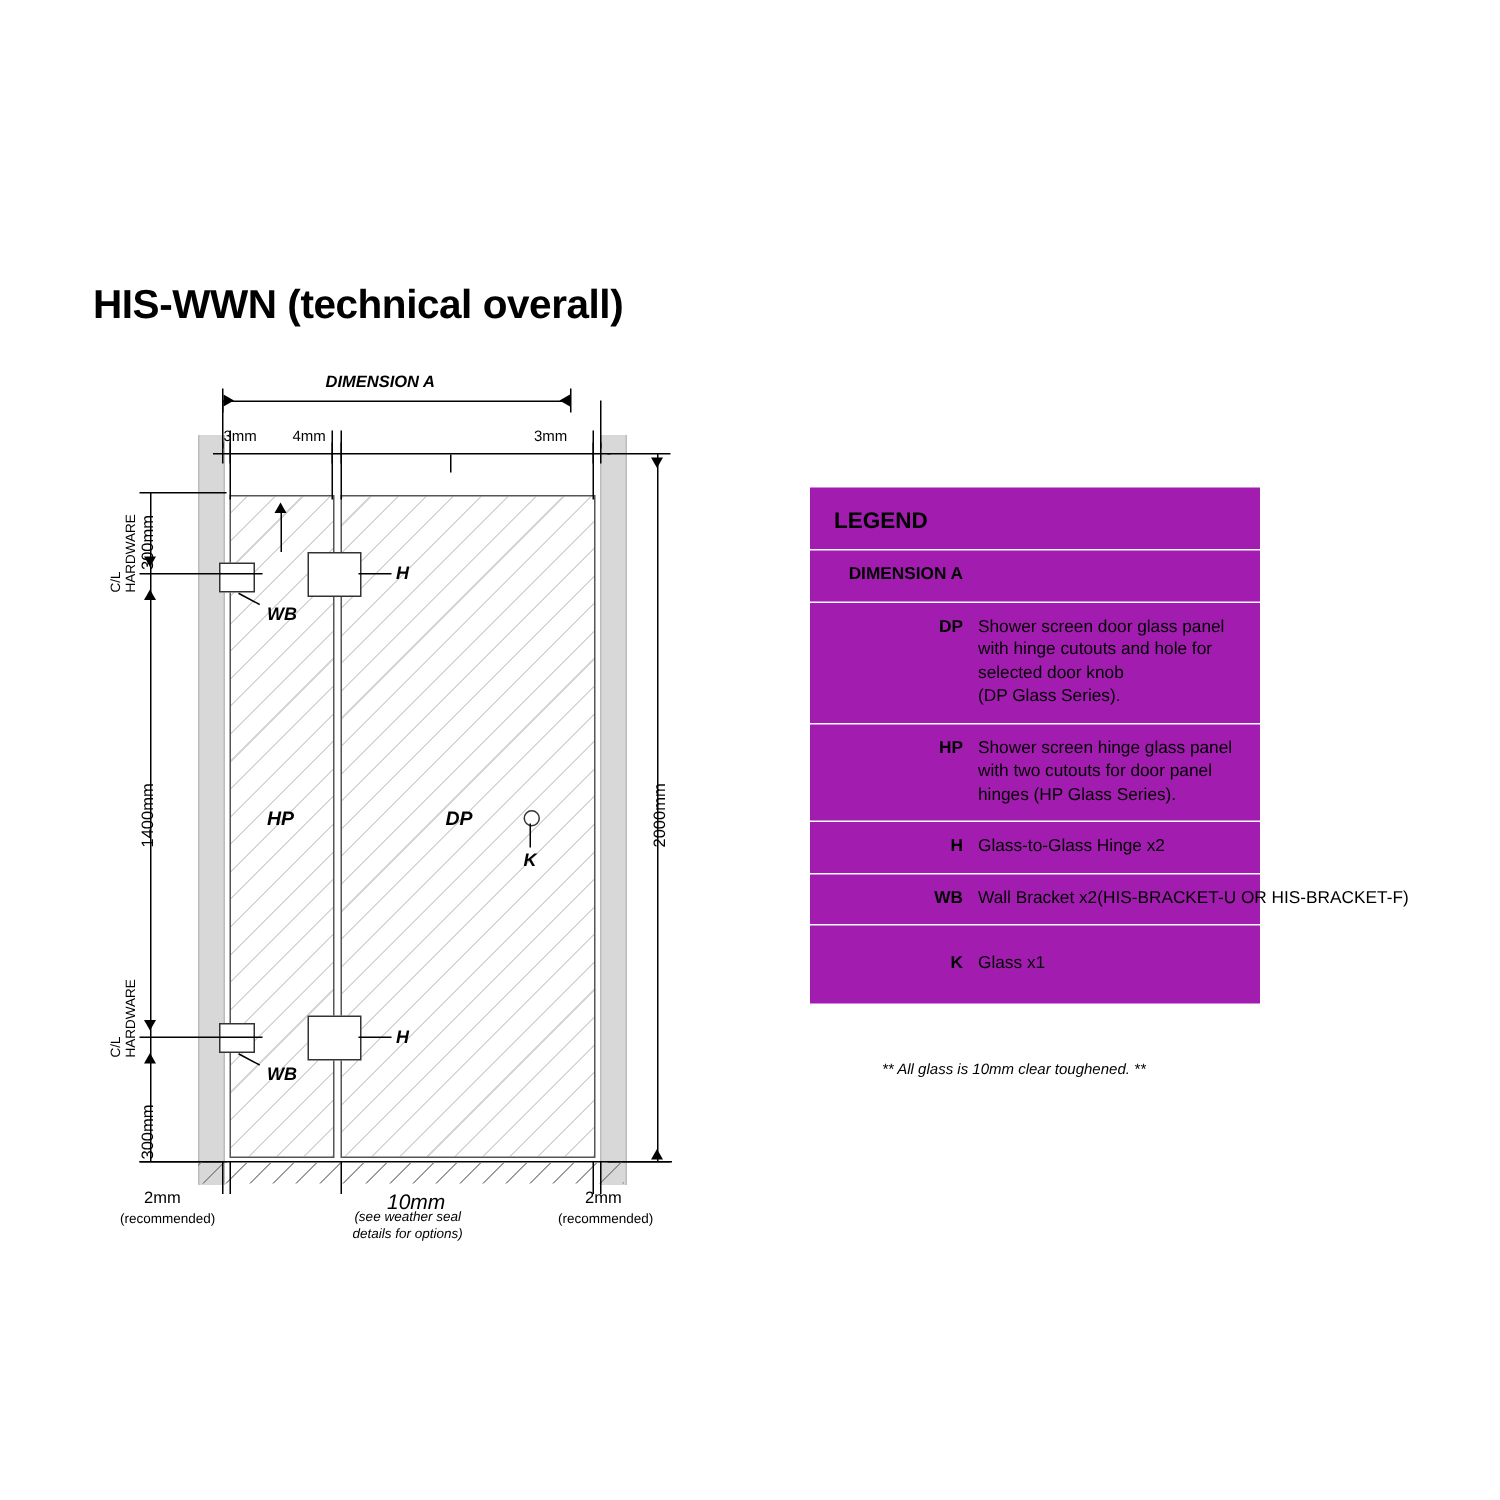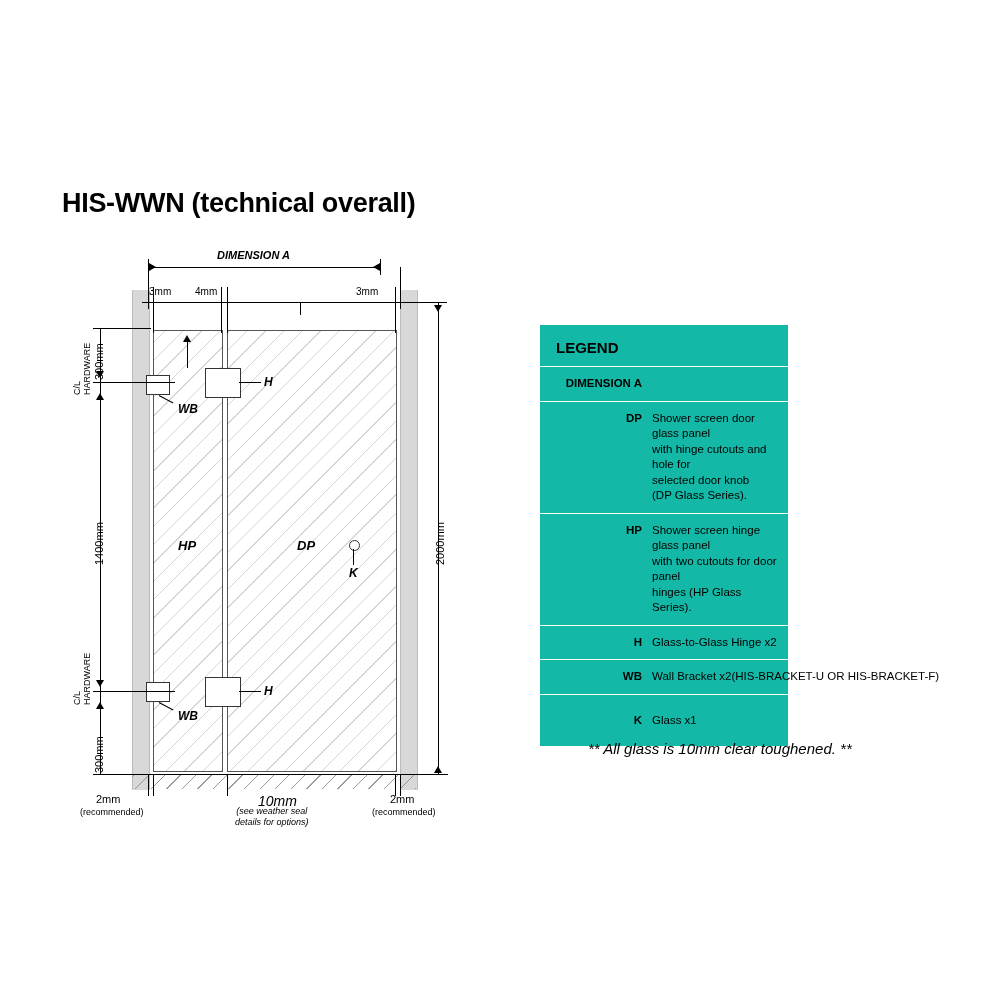--- a/index.html
+++ b/index.html
@@ -161,22 +161,22 @@
         rgba(255,255,255,0) 1px,
         rgba(255,255,255,0) 11px
       );
   }
 
   
   #legend {
     position: absolute;
     left: 540px;
     top: 325px;
-    width: 248px;
-    background: #14b8a6;
+    width: 300px;
+    background: #a21caf;
     padding: 0;
   }
   .legend-title {
     font-size: 15px;
     font-weight: bold;
     padding: 14px 16px 10px 16px;
   }
   .legend-row {
     display: flex;
     border-top: 1px solid #ffffff;
@@ -195,22 +195,22 @@
     font-size: 11.5px;
     line-height: 1.35;
     white-space: pre-line;
   }
   .legend-desc.wide {
     white-space: nowrap;
   }
   .legend-note {
     position: absolute;
     left: 588px;
-    top: 740px;
-    font-size: 15px;
+    top: 708px;
+    font-size: 10px;
     font-style: italic;
     white-space: nowrap;
   }
 </style>
 </head>
 <body>
 
 <div class="page-title">HIS-WWN (technical overall)</div>
 
 <div id="drawing">

